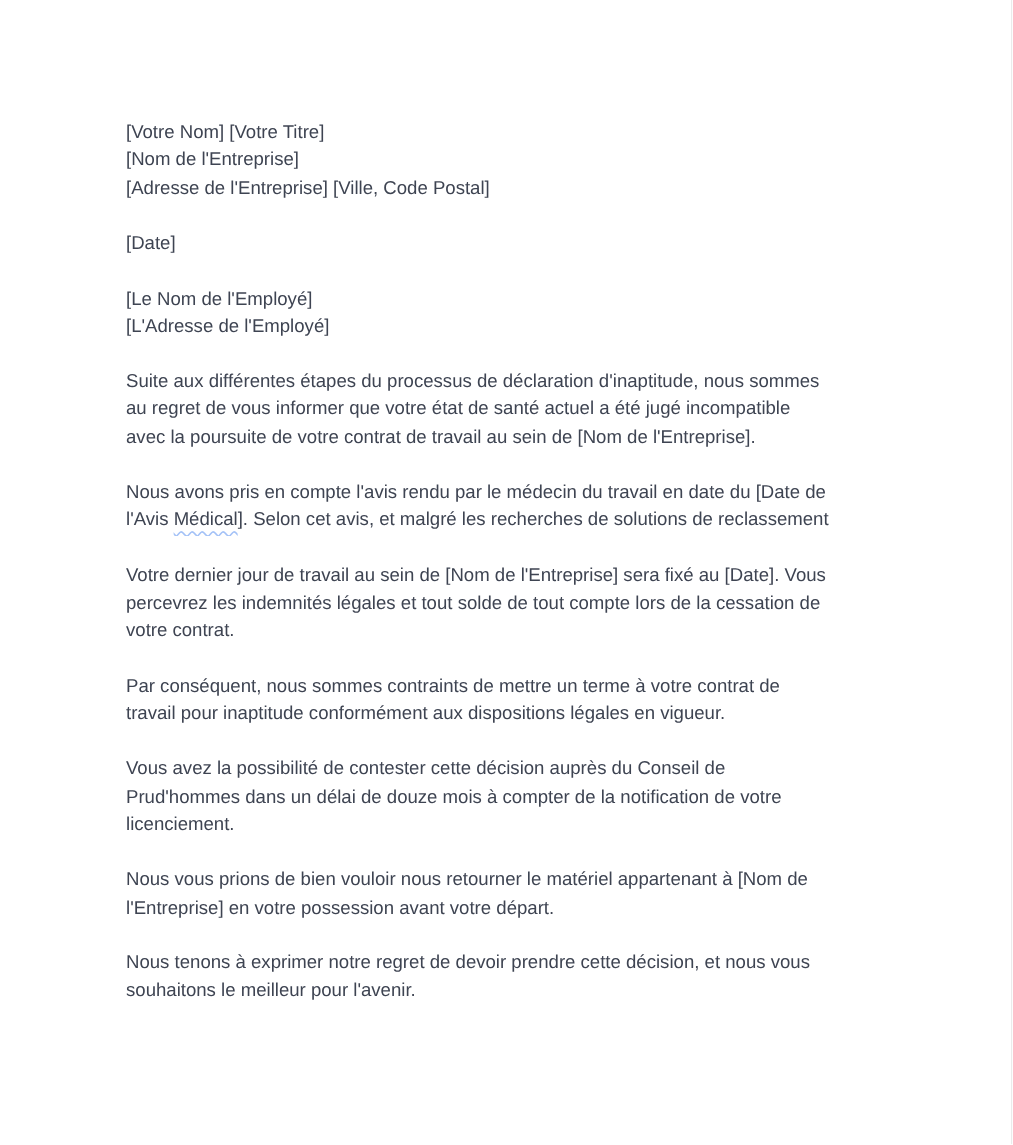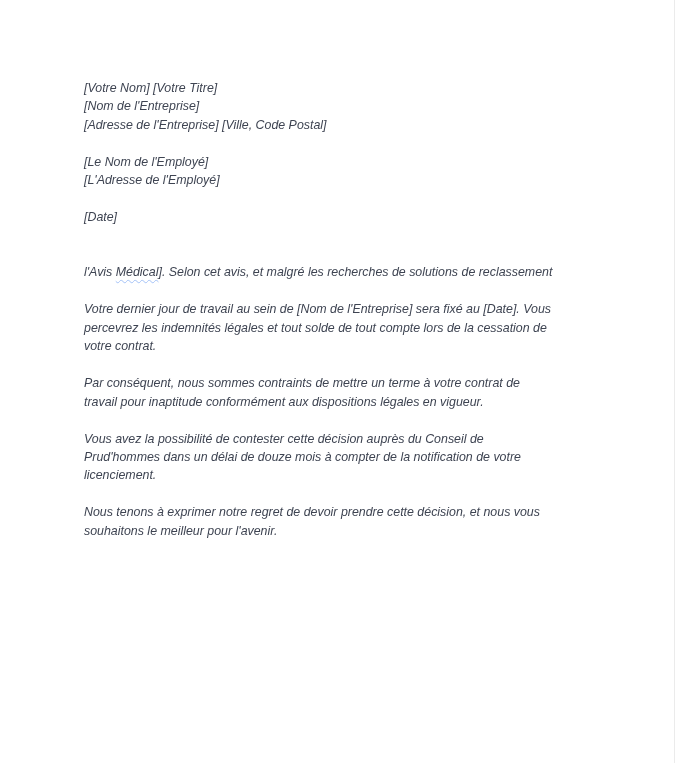--- a/index.html
+++ b/index.html
@@ -21,21 +21,20 @@
     top: 79px;
     width: 560px;
     font-size: 12.4px;
     line-height: 18.45px;
     color: #3e4452;
     letter-spacing: 0;
   }
   .block {
     margin: 0 0 18.45px 0;
     white-space: pre-line;
-    font-style: italic;
   }
   .block.inline-lines {
     white-space: normal;
   }
   .block:last-child {
     margin-bottom: 16px;
   }
   .squiggle {
     text-decoration: underline;
     text-decoration-style: wavy;
@@ -55,44 +54,49 @@
 </head>
 <body>
 
 <div class="page">
   <div class="content">
 
     <div class="block">[Votre Nom] [Votre Titre]
 [Nom de l'Entreprise]
 [Adresse de l'Entreprise] [Ville, Code Postal]</div>
 
+    <div class="block">[Date]</div>
+
     <div class="block">[Le Nom de l'Employé]
 [L'Adresse de l'Employé]</div>
 
-    <div class="block">[Date]</div>
 
 
-
+    <div class="block">Suite aux différentes étapes du processus de déclaration d'inaptitude, nous sommes
+au regret de vous informer que votre état de santé actuel a été jugé incompatible
+avec la poursuite de votre contrat de travail au sein de [Nom de l'Entreprise].</div>
 
     <div class="block inline-lines">
-      <br>
+      <span>Nous avons pris en compte l'avis rendu par le médecin du travail en date du [Date de</span><br>
       <span>l'Avis </span><span class="squiggle">Médical</span><span>]. Selon cet avis, et malgré les recherches de solutions de reclassement</span><br>
     </div>
 
     <div class="block">Votre dernier jour de travail au sein de [Nom de l'Entreprise] sera fixé au [Date]. Vous
 percevrez les indemnités légales et tout solde de tout compte lors de la cessation de
 votre contrat.</div>
 
     <div class="block">Par conséquent, nous sommes contraints de mettre un terme à votre contrat de
 travail pour inaptitude conformément aux dispositions légales en vigueur.</div>
 
     <div class="block">Vous avez la possibilité de contester cette décision auprès du Conseil de
 Prud'hommes dans un délai de douze mois à compter de la notification de votre
 licenciement.</div>
 
+    <div class="block">Nous vous prions de bien vouloir nous retourner le matériel appartenant à [Nom de
+l'Entreprise] en votre possession avant votre départ.</div>
 
     <div class="block">Nous tenons à exprimer notre regret de devoir prendre cette décision, et nous vous
 souhaitons le meilleur pour l'avenir.</div>
 
   </div>
 
   <div class="page-edge"></div>
 </div>
 
 </body></html>

